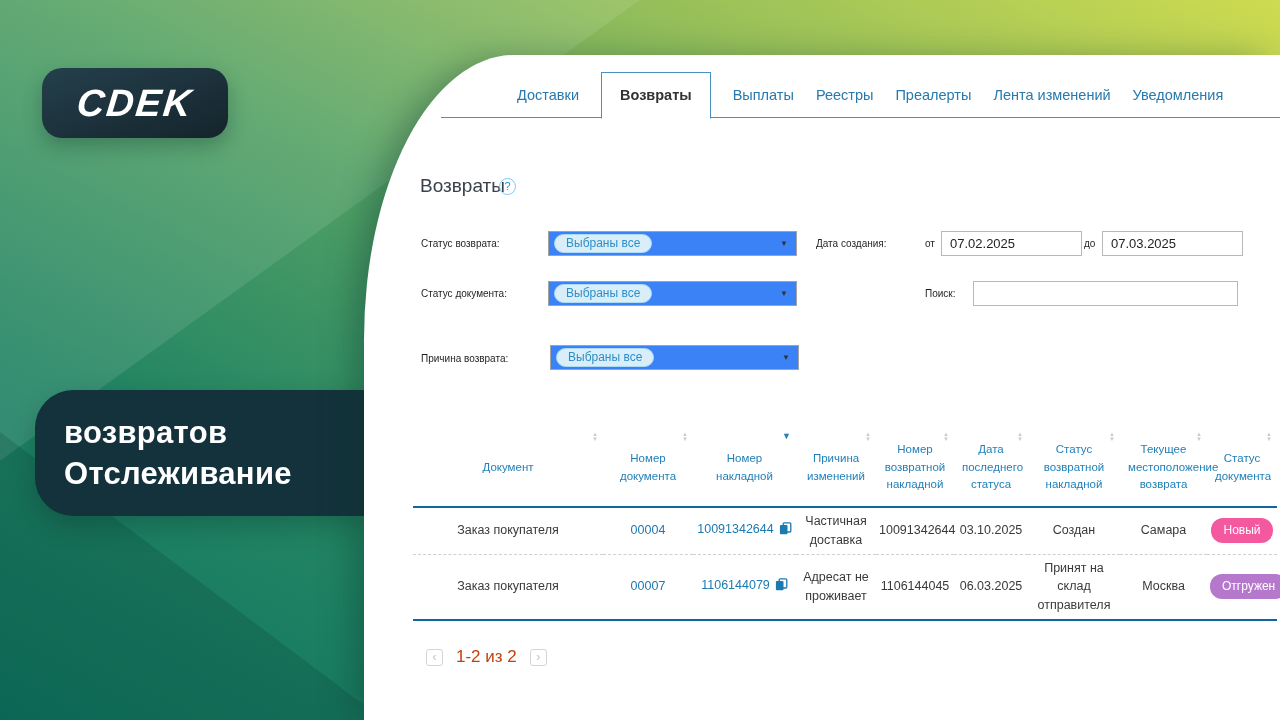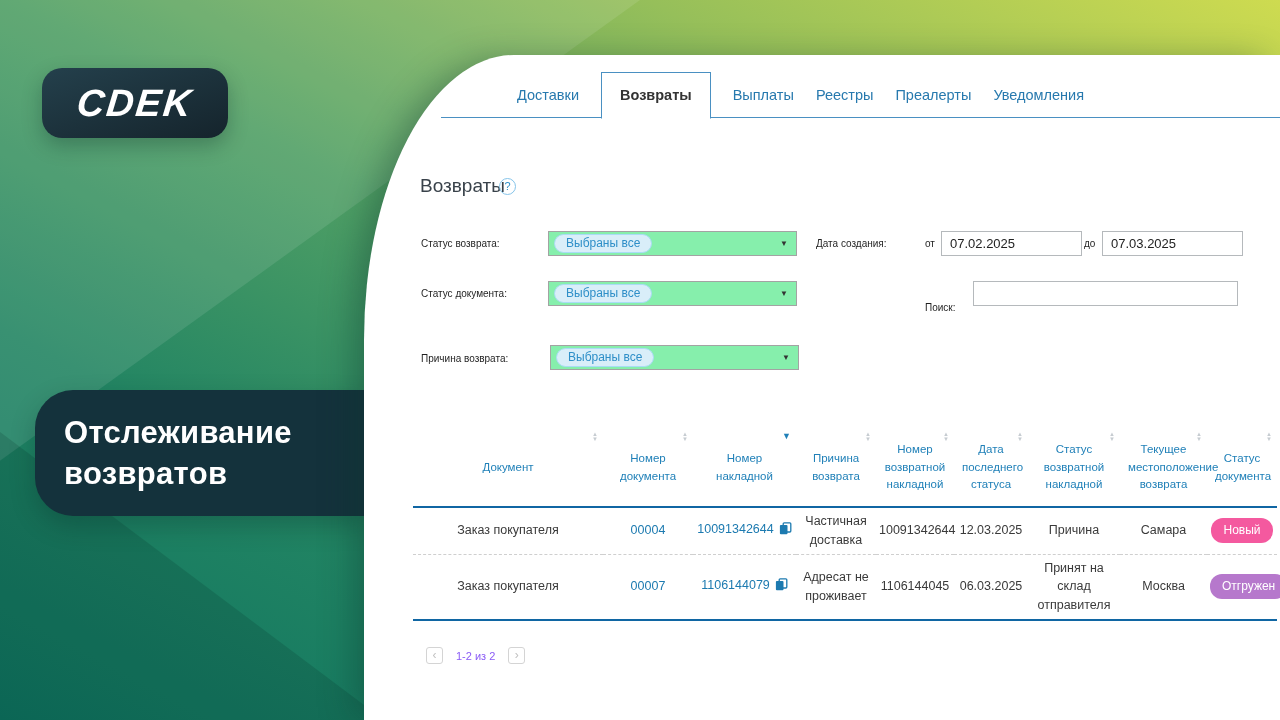--- a/index.html
+++ b/index.html
@@ -46,21 +46,21 @@
 
   
   .pagetitle { position:absolute; left:420px; top:175px; z-index:3; font-size:19px;
                color:#39424a; }
   .help { position:absolute; left:499px; top:178px; z-index:3; width:17px; height:17px;
           border:1px solid #85c4ea; border-radius:50%; color:#2d8fc9; font-size:11px;
           text-align:center; line-height:15px; cursor:pointer; }
 
   
   .flabel { position:absolute; z-index:3; font-size:10px; color:#1f1f1f; line-height:15px; }
-  .dropdown { position:absolute; z-index:3; width:249px; height:25px; background:#86efac;
+  .dropdown { position:absolute; z-index:3; width:249px; height:25px; background:#3b82f6;
               border:1px solid #a3a3a3; display:flex; align-items:center; padding:0 8px 0 5px;
               cursor:pointer; }
   .chip { background:#d9eef9; border:1px solid #aadcf5; color:#2e8fc8; font-size:12px;
           padding:1px 11px 2px; border-radius:11px; }
   .caret { margin-left:auto; font-size:8px; color:#333; }
   .tinput { position:absolute; z-index:3; height:25px; border:1px solid #b5b9bc;
             font-family:"Liberation Sans",sans-serif; font-size:13px; color:#222;
             padding:0 8px; background:#fff; }
 
   
@@ -80,51 +80,52 @@
   .copyic { display:inline-block; vertical-align:-2px; margin-left:5px; cursor:pointer; }
   .badge { display:inline-block; padding:3px 12px 4px; border-radius:12px; color:#fff;
            font-size:12px; white-space:nowrap; }
 
   
   .pager { position:absolute; left:426px; top:647px; z-index:3; display:flex;
            align-items:center; gap:13px; }
   .pbtn { width:17px; height:17px; border:1px solid #d4d4d4; border-radius:3px;
           color:#c2c2c2; font-size:12px; line-height:14px; text-align:center;
           background:#fff; cursor:pointer; }
-  .ptext { font-size:11px; color:#8b5cf6; }
+  .ptext { font-size:17px; color:#c2410c; }
 </style>
 </head>
 <body>
 
 <div class="page">
 
   <div class="bg">
     <div class="facet f1"></div>
     <div class="facet f2"></div>
     <div class="facet f3"></div>
   </div>
 
   <div class="logo">
     <span>CDEK</span>
   </div>
 
   <div class="hero">
+    <div>возвратов</div>
     <div>Отслеживание</div>
-    <div>возвратов</div>
   </div>
 
   <div class="panel"></div>
 
   <div class="tabs-underline"></div>
   <div class="tabs">
       <div class="tab">Доставки</div>
       <div class="tab active">Возвраты</div>
       <div class="tab">Выплаты</div>
       <div class="tab">Реестры</div>
       <div class="tab">Преалерты</div>
+      <div class="tab">Лента изменений</div>
       <div class="tab">Уведомления</div>
     </div>
 
   <span class="pagetitle">Возвраты</span>
   <span class="help">?</span>
 
   <label class="flabel" style="left:421px;top:236px">Статус возврата:</label>
   <div class="dropdown" style="left:548px;top:231px">
     <span class="chip">Выбраны все</span>
     <span class="caret">▼</span>
@@ -133,21 +134,21 @@
   <span class="flabel" style="left:925px;top:236px">от</span>
   <input class="tinput" style="left: 941px; top: 231px; width: 141px;" value="07.02.2025">
   <span class="flabel" style="left:1084px;top:236px">до</span>
   <input class="tinput" style="left: 1102px; top: 231px; width: 141px;" value="07.03.2025">
 
   <label class="flabel" style="left:421px;top:286px">Статус документа:</label>
   <div class="dropdown" style="left:548px;top:281px">
     <span class="chip">Выбраны все</span>
     <span class="caret">▼</span>
   </div>
-  <label class="flabel" style="left:925px;top:300px">Поиск:</label>
+  <label class="flabel" style="left:925px;top:286px">Поиск:</label>
   <input class="tinput" style="left: 973px; top: 281px; width: 265px;" value="">
 
   <label class="flabel" style="left:421px;top:351px">Причина возврата:</label>
   <div class="dropdown" style="left:550px;top:345px">
     <span class="chip">Выбраны все</span>
     <span class="caret">▼</span>
   </div>
 
   <table class="grid">
     <colgroup>
@@ -165,21 +166,21 @@
         <tr id="thead-row">
           <th><span>Документ</span><span class="sort">
               <span>▲</span>
               <span>▼</span>
             </span></th>
           <th><span>Номер документа</span><span class="sort">
               <span>▲</span>
               <span>▼</span>
             </span></th>
           <th><span>Номер накладной</span><span class="sort active">▼</span></th>
-          <th><span>Причина возврата</span><span class="sort">
+          <th><span>Причина изменений</span><span class="sort">
               <span>▲</span>
               <span>▼</span>
             </span></th>
           <th><span>Номер возвратной накладной</span><span class="sort">
               <span>▲</span>
               <span>▼</span>
             </span></th>
           <th><span>Дата последнего статуса</span><span class="sort">
               <span>▲</span>
               <span>▼</span>
@@ -201,22 +202,22 @@
     <tbody id="tbody">
         <tr class="r0">
           <td>Заказ покупателя</td>
           <td><a class="tlink">00004</a></td>
           <td><a class="tlink">10091342644</a><span class="copyic"><svg width="13" height="13" viewBox="0 0 13 13">
                 <rect x="4.2" y="0.8" width="7.6" height="9.2" rx="1" fill="none" stroke="#1c7ab0" stroke-width="1.3"></rect>
                 <rect x="0.9" y="3.1" width="7.6" height="9.2" rx="1" fill="#1c7ab0"></rect>
               </svg></span></td>
           <td>Частичная доставка</td>
           <td>10091342644</td>
-          <td>12.03.2025</td>
-          <td>Причина</td>
+          <td>03.10.2025</td>
+          <td>Создан</td>
           <td>Самара</td>
           <td><span class="badge" style="background: rgb(244, 89, 159);">Новый</span></td>
         </tr>
         <tr class="r1">
           <td>Заказ покупателя</td>
           <td><a class="tlink">00007</a></td>
           <td><a class="tlink">1106144079</a><span class="copyic"><svg width="13" height="13" viewBox="0 0 13 13">
                 <rect x="4.2" y="0.8" width="7.6" height="9.2" rx="1" fill="none" stroke="#1c7ab0" stroke-width="1.3"></rect>
                 <rect x="0.9" y="3.1" width="7.6" height="9.2" rx="1" fill="#1c7ab0"></rect>
               </svg></span></td>

